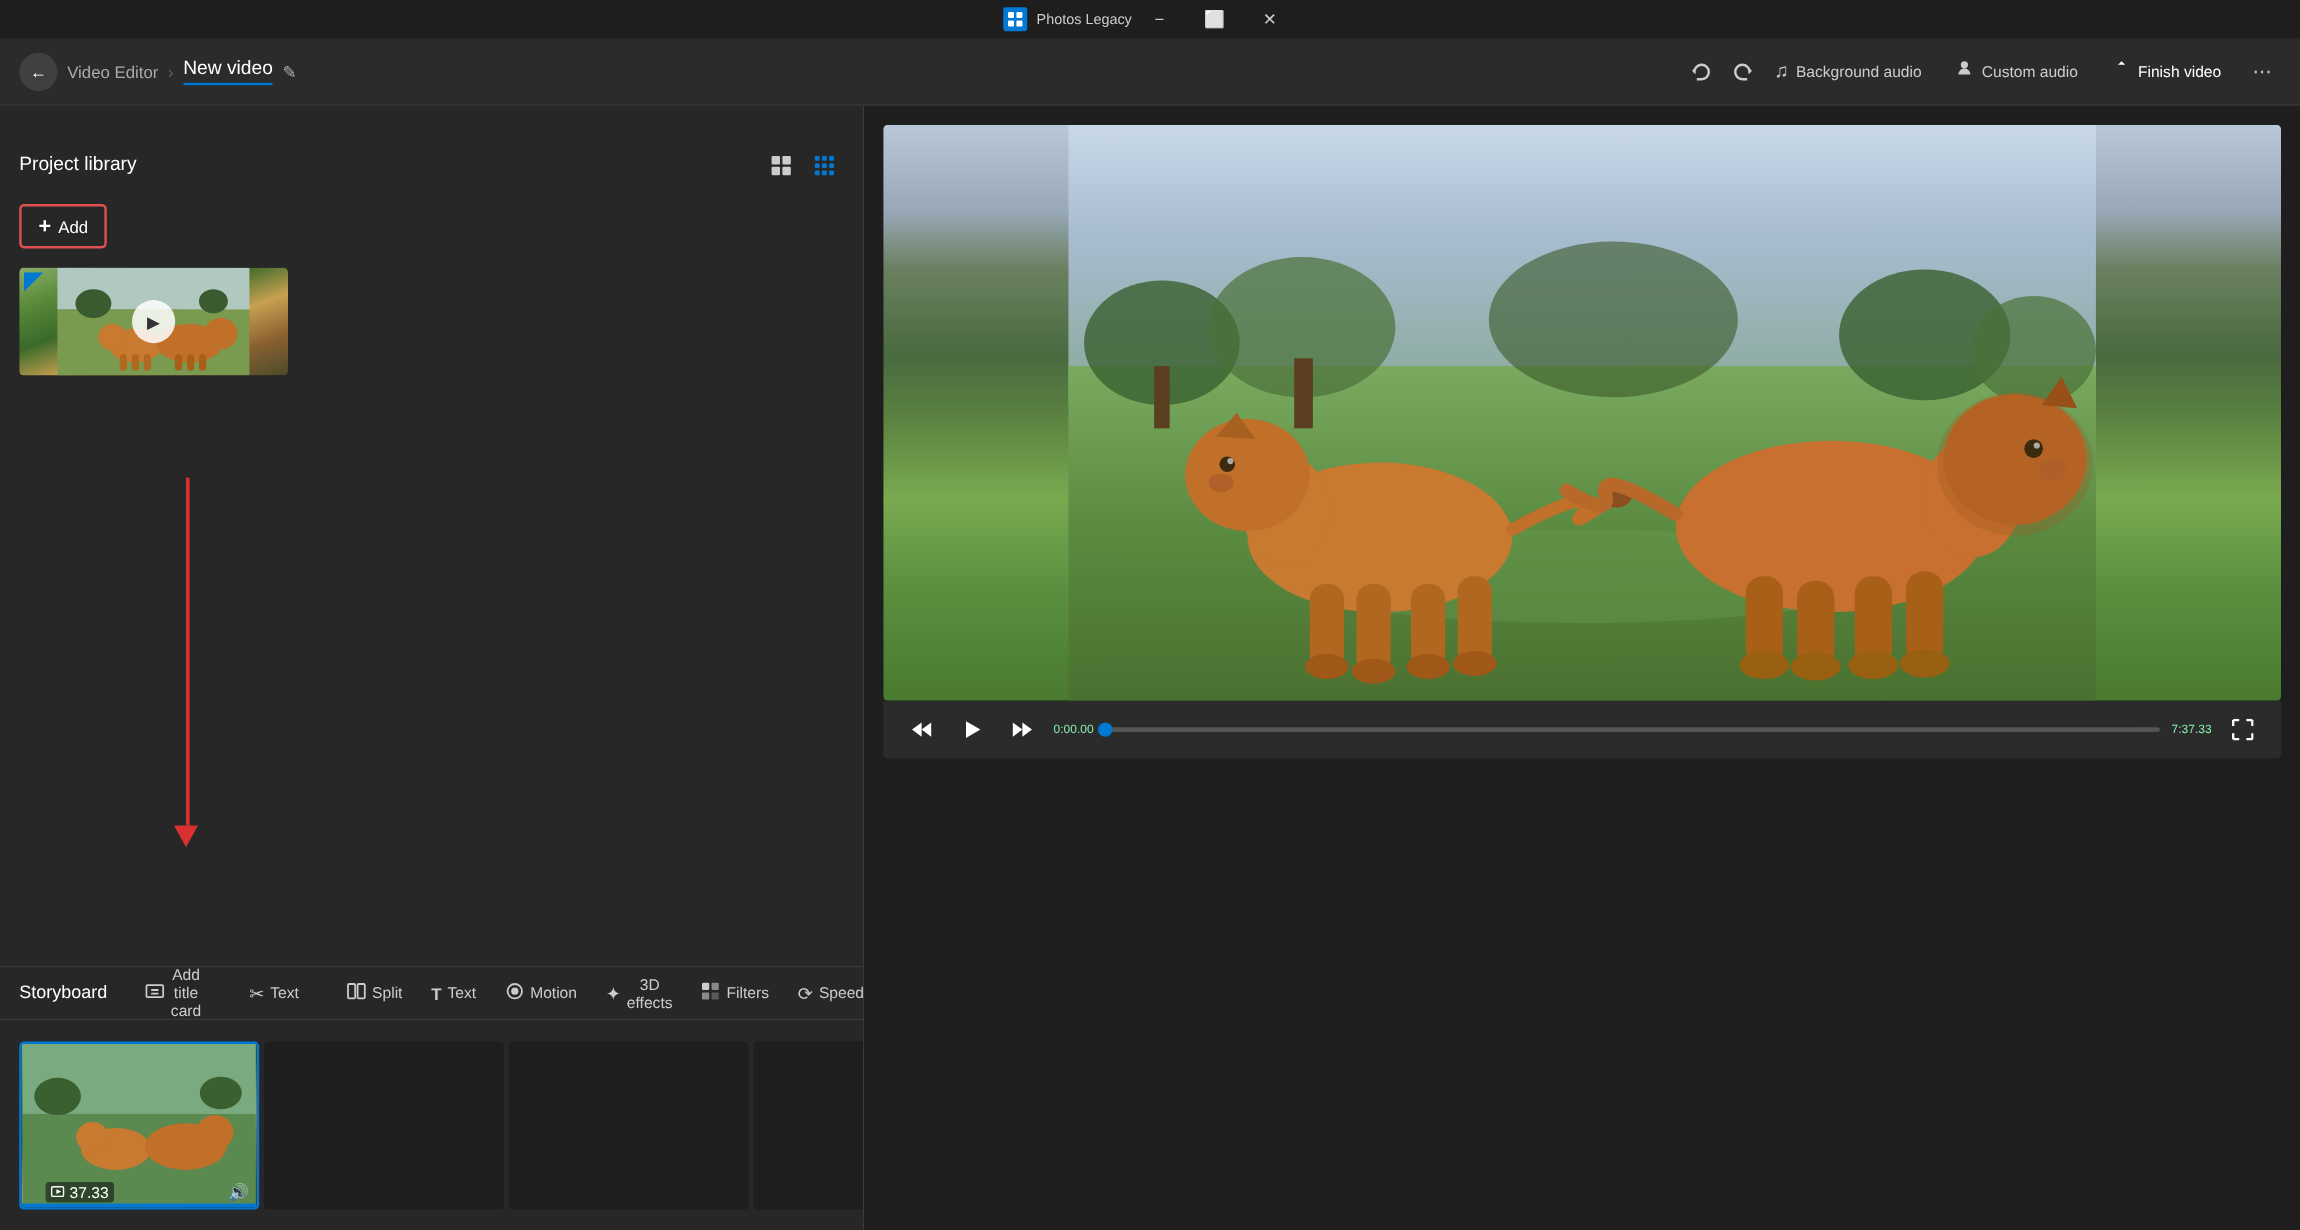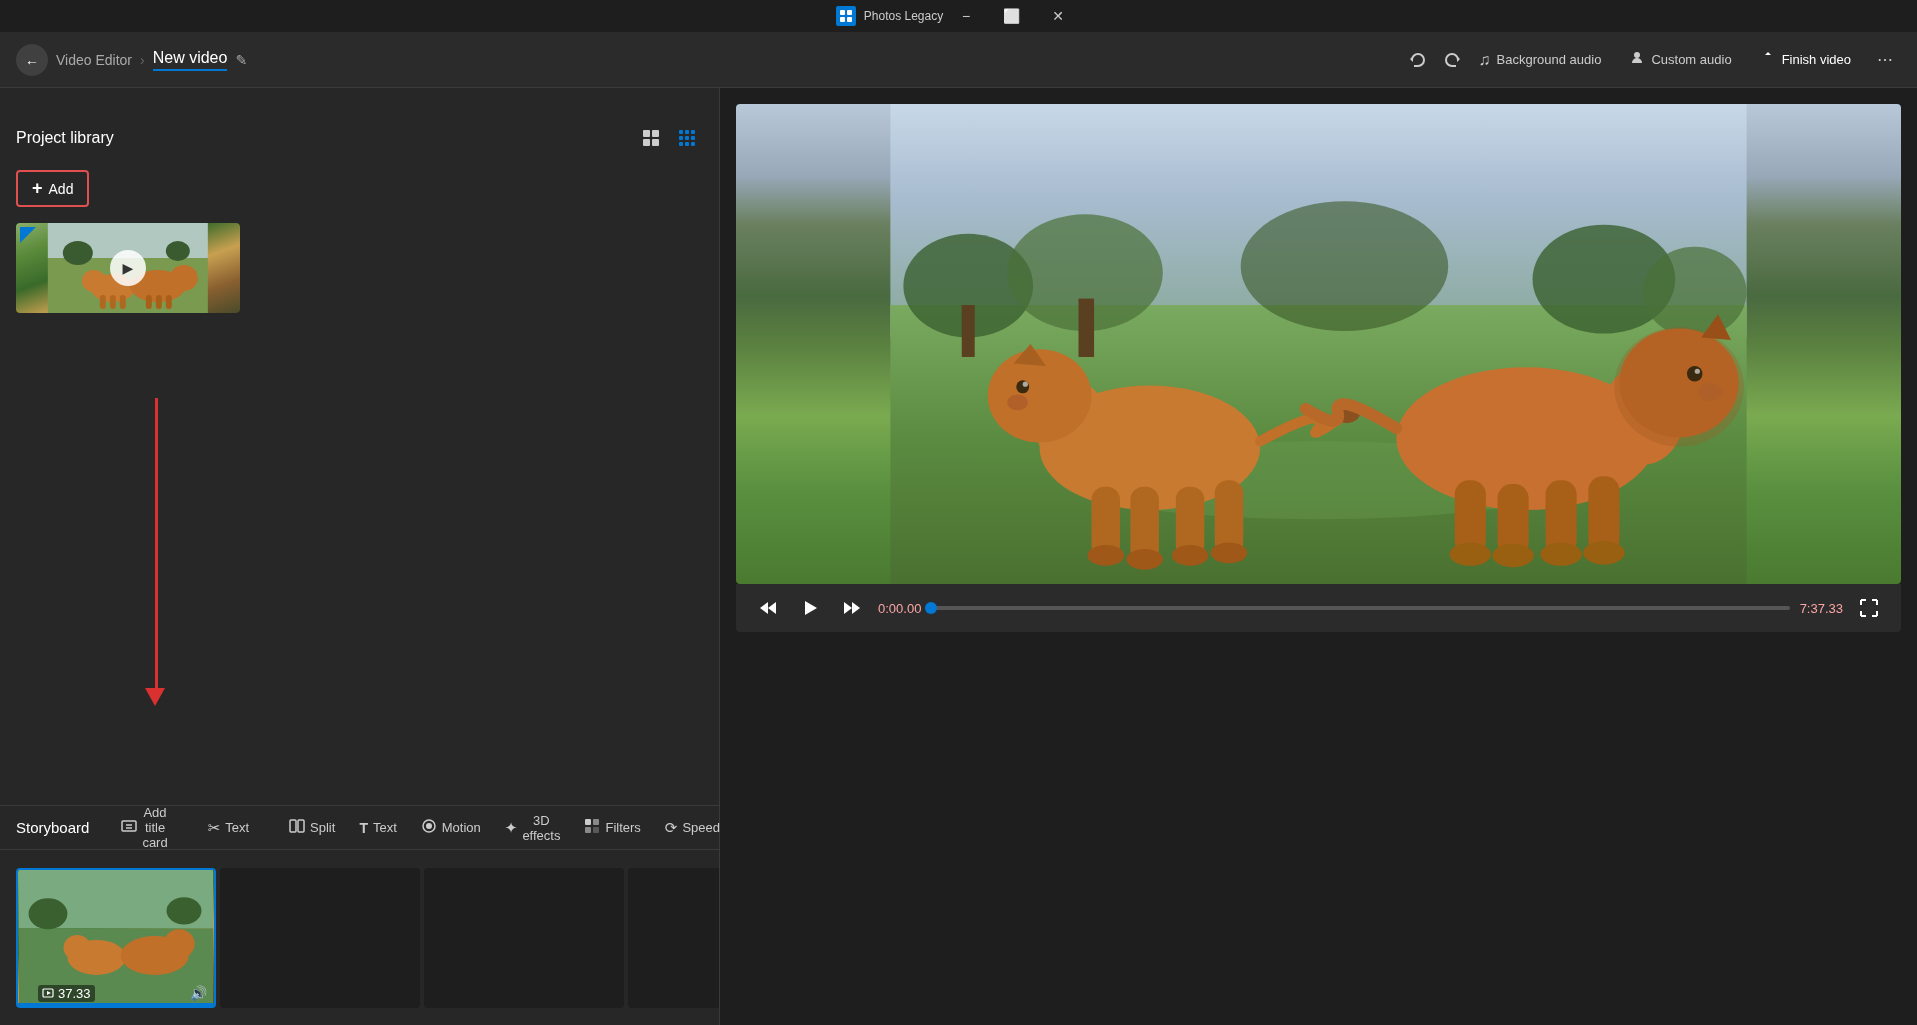--- a/index.html
+++ b/index.html
@@ -419,22 +419,22 @@
       font-size: 18px;
       cursor: pointer;
       width: 32px;
       height: 32px;
       display: flex;
       align-items: center;
       justify-content: center;
       border-radius: 4px;
     }
     .time-display {
-      font-size: 13px;
-      color: #fca5a5;
+      font-size: 10px;
+      color: #86efac;
       white-space: nowrap;
     }
     .progress-bar-container {
       flex: 1;
       height: 4px;
       background: #555;
       border-radius: 2px;
       position: relative;
       cursor: pointer;
     }

